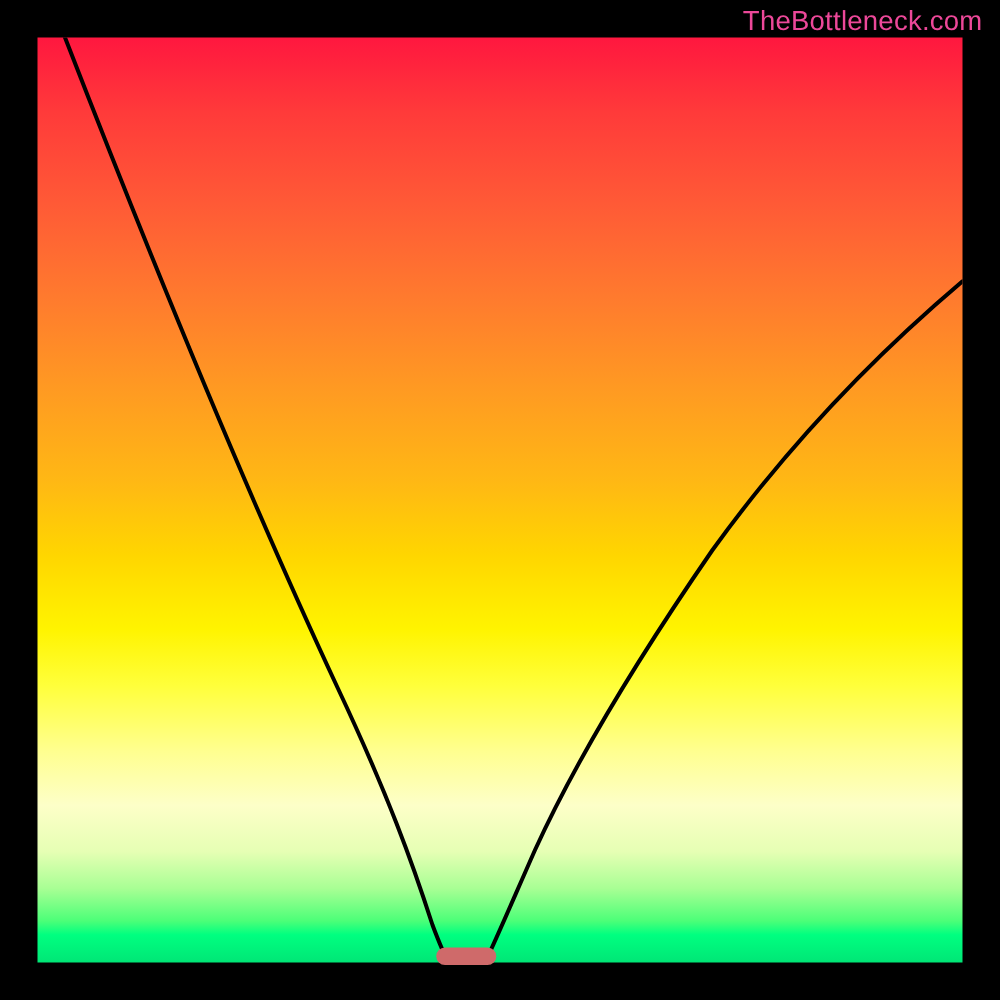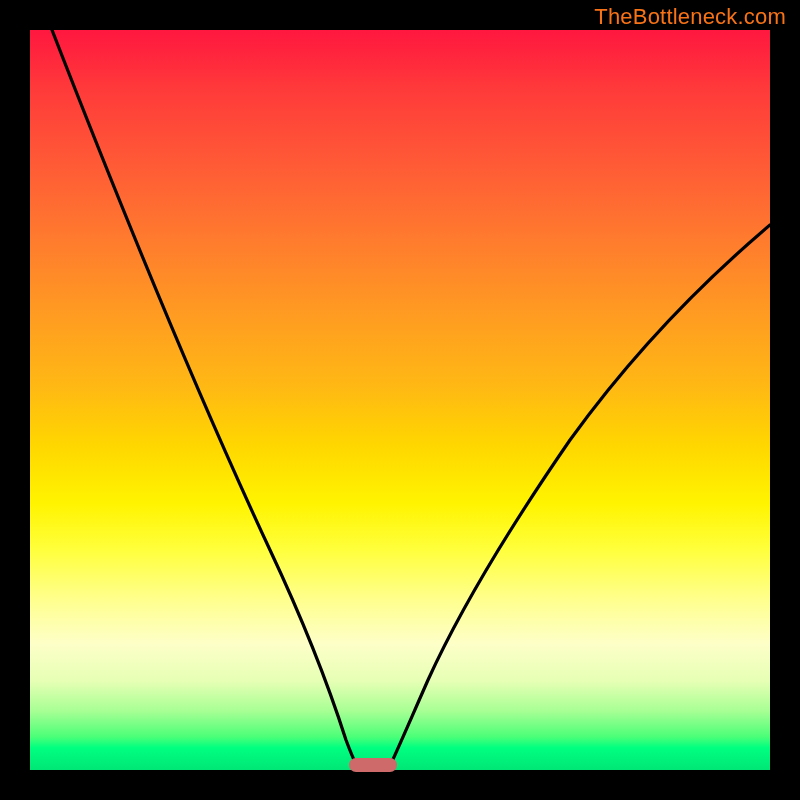--- a/index.html
+++ b/index.html
@@ -40,21 +40,21 @@
       #a8ff94 92%,
       #4cff78 95.5%,
       #00ff80 97%,
       #00e676 100%
     );
   }
   .watermark {
     position: absolute;
     top: 4px;
     right: 14px;
-    color: #f97316;
+    color: #ec4899;
     font-size: 22px;
     letter-spacing: 0.2px;
     font-weight: 400;
     user-select: none;
     text-align: right;
   }
   svg.curves {
     position: absolute;
     inset: 0;
     width: 100%;

